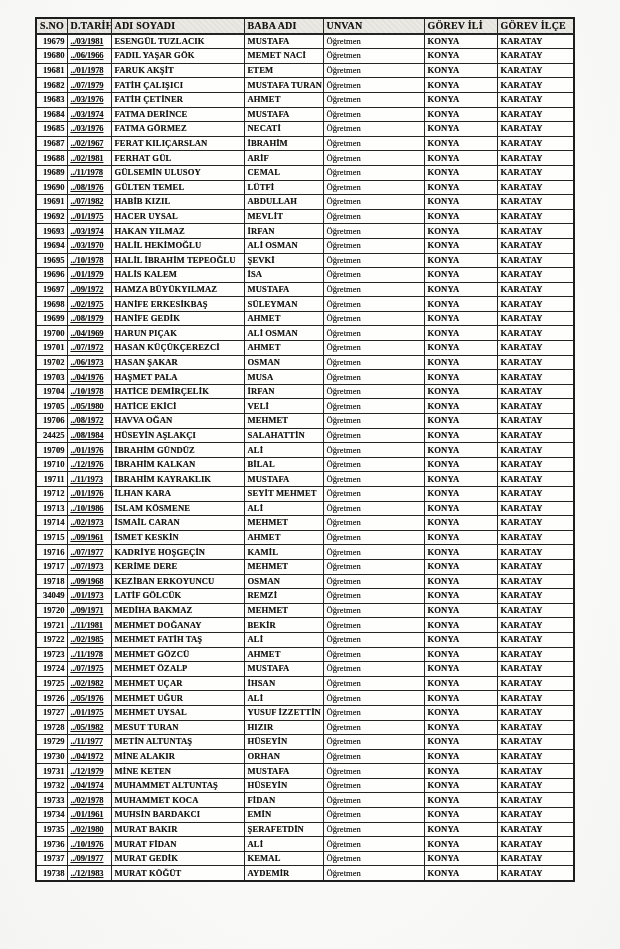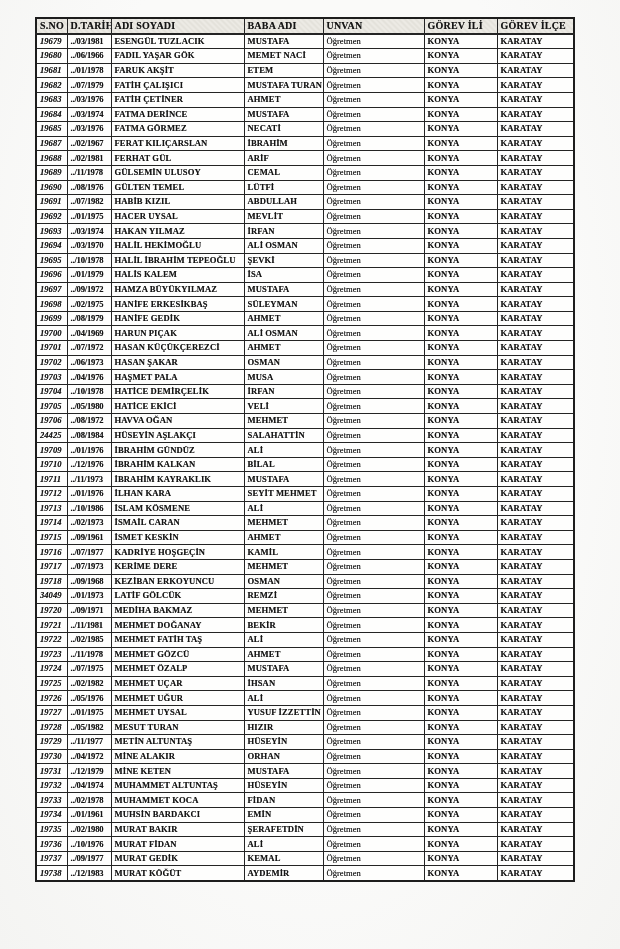--- a/index.html
+++ b/index.html
@@ -50,22 +50,22 @@
   table.roster th {
     font-weight: bold;
     text-align: left;
     background:
       repeating-linear-gradient(45deg, #eceae4 0 2px, #e4e2db 2px 4px);
     border-bottom-width: 2px;
     font-size: 10px;
     letter-spacing: 0.2px;
   }
   table.roster { border: 2px solid #1d1d1d; }
-  td.cell-sno { font-weight: 600; text-align: left; font-family: "Liberation Serif", serif; font-style: italic; }
-  td.cell-dob { font-weight: 600; letter-spacing: -0.2px; }
+  td.cell-sno { font-weight: 600; text-align: right; font-family: "Liberation Serif", serif; }
+  td.cell-dob { font-weight: 600; letter-spacing: -0.2px; text-decoration: underline; }
   td.cell-name, td.cell-father, td.cell-il, td.cell-ilce {
     font-weight: 600;
     letter-spacing: 0.1px;
   }
   td.cell-title { font-weight: normal; }
   
   table.roster td, table.roster th {
     text-shadow: 0 0 0.4px rgba(20,20,20,0.55);
   }
 </style>

